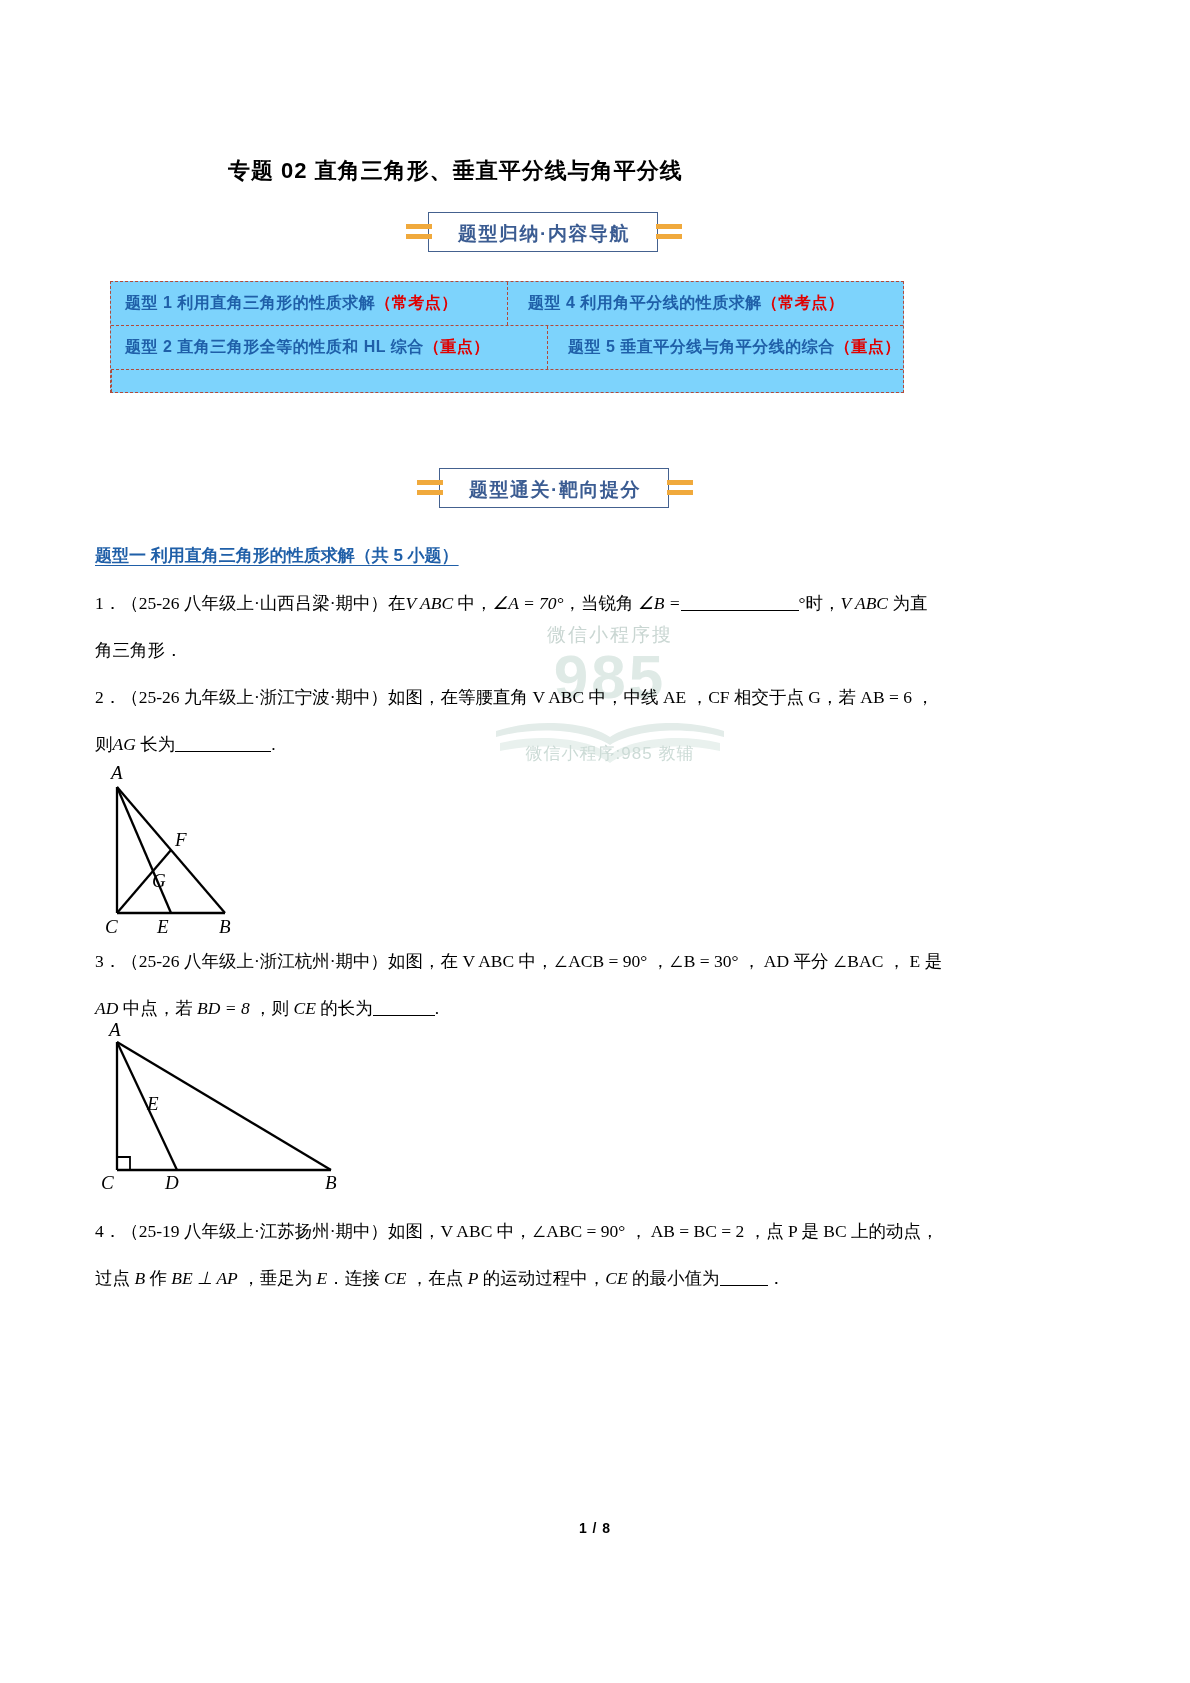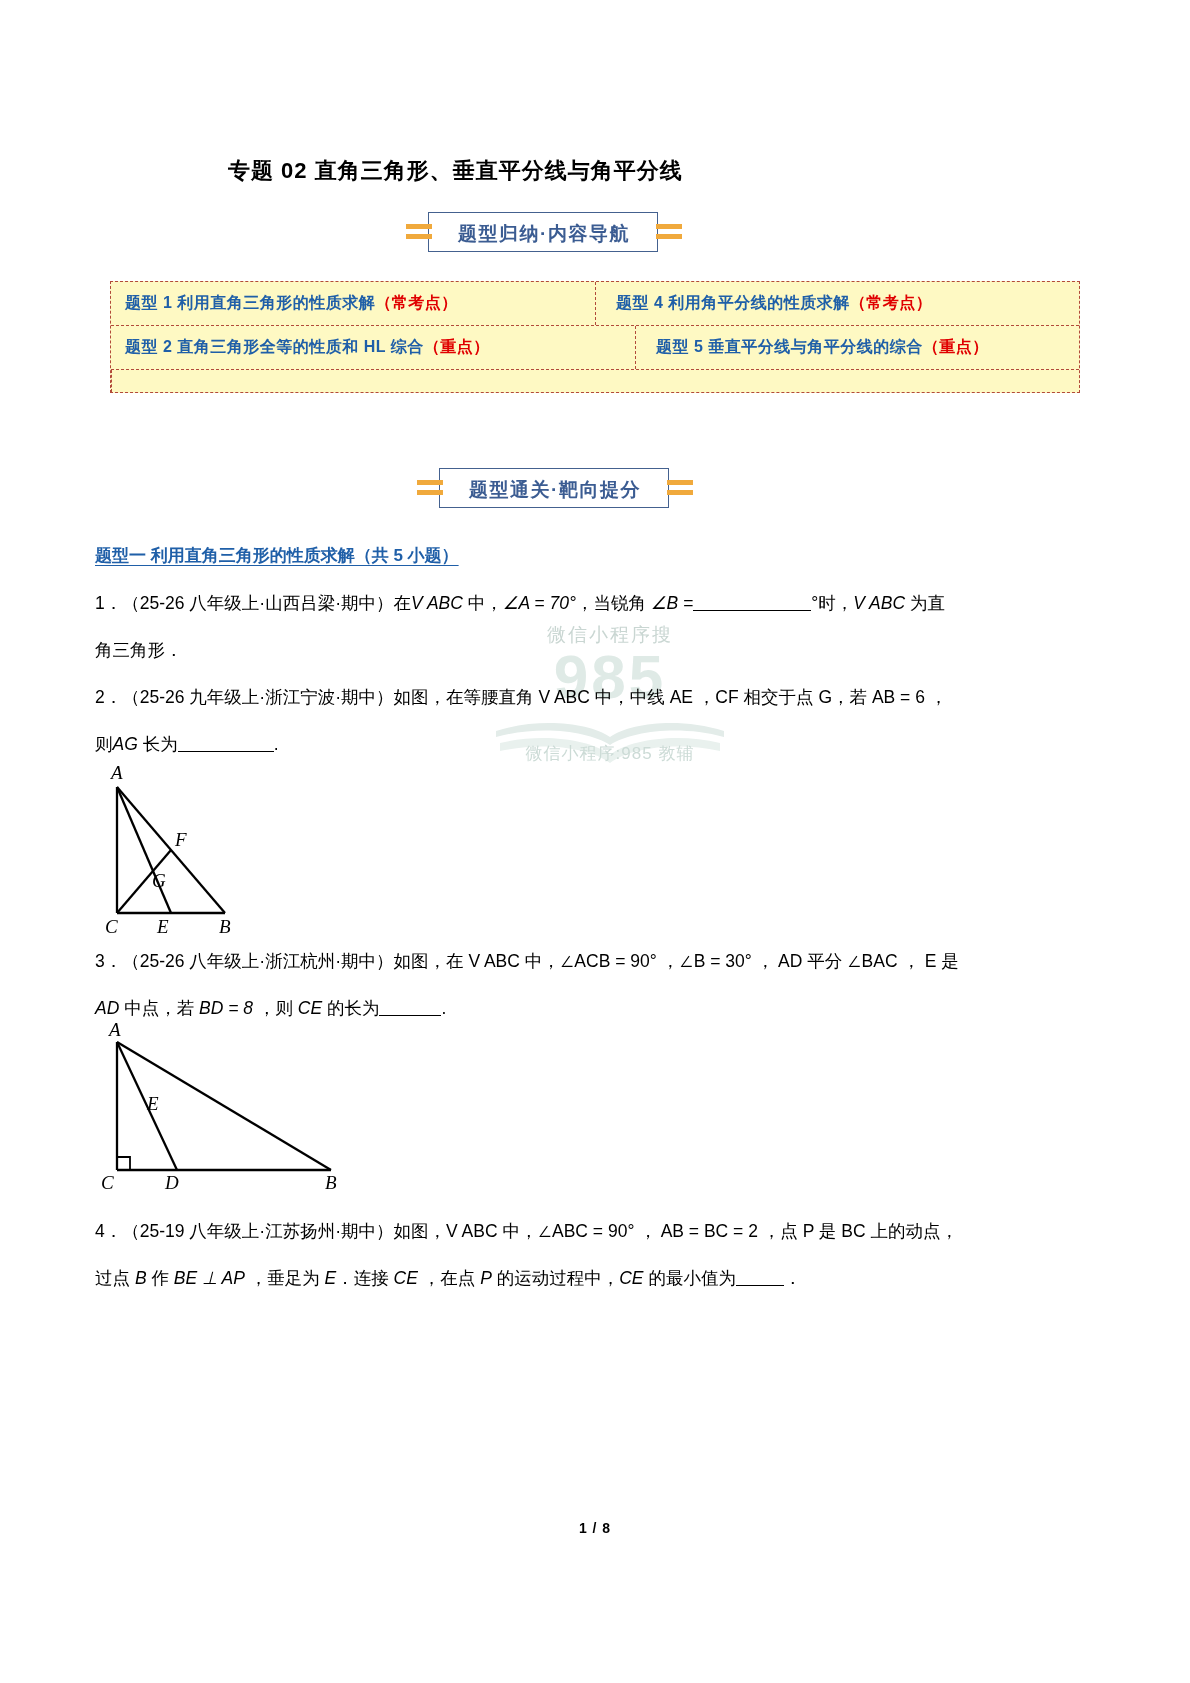--- a/index.html
+++ b/index.html
@@ -124,22 +124,22 @@
     height: 5px;
     background: #f0a93c;
     margin-bottom: 5px;
   }
 
   
   .toc {
     position: absolute;
     left: 110px;
     top: 281px;
-    width: 970px;
-    background: #fef9c3;
+    width: 794px;
+    background: #7dd3fc;
     border: 1.5px dashed #b24a3a;
     box-sizing: border-box;
   }
   .toc-row { display: flex; }
   .toc-row + .toc-row { border-top: 1.5px dashed #b24a3a; gap: 40px; }
   .toc-cell {
     flex: 0 0 50%;
     box-sizing: border-box;
     padding: 11px 0 11px 14px;
     font-family: "Liberation Sans", sans-serif;
@@ -164,21 +164,21 @@
     text-decoration: underline;
     text-underline-offset: 4px;
     white-space: nowrap;
   }
 
   
   .q {
     position: absolute;
     left: 95px;
     width: 1000px;
-    font-family: Liberation Sans, sans-serif;
+    font-family: Liberation Serif, serif;
     font-size: 17.5px;
     line-height: 47px;
   }
   .q .it { font-style: italic; }
   .blank-l { display:inline-block; border-bottom:1.6px solid #000; width:118px; vertical-align:-2px; }
   .blank-m { display:inline-block; border-bottom:1.6px solid #000; width:96px;  vertical-align:-2px; }
   .blank-s { display:inline-block; border-bottom:1.6px solid #000; width:62px;  vertical-align:-2px; }
   .blank-xs{ display:inline-block; border-bottom:1.6px solid #000; width:48px;  vertical-align:-2px; }
 
   

